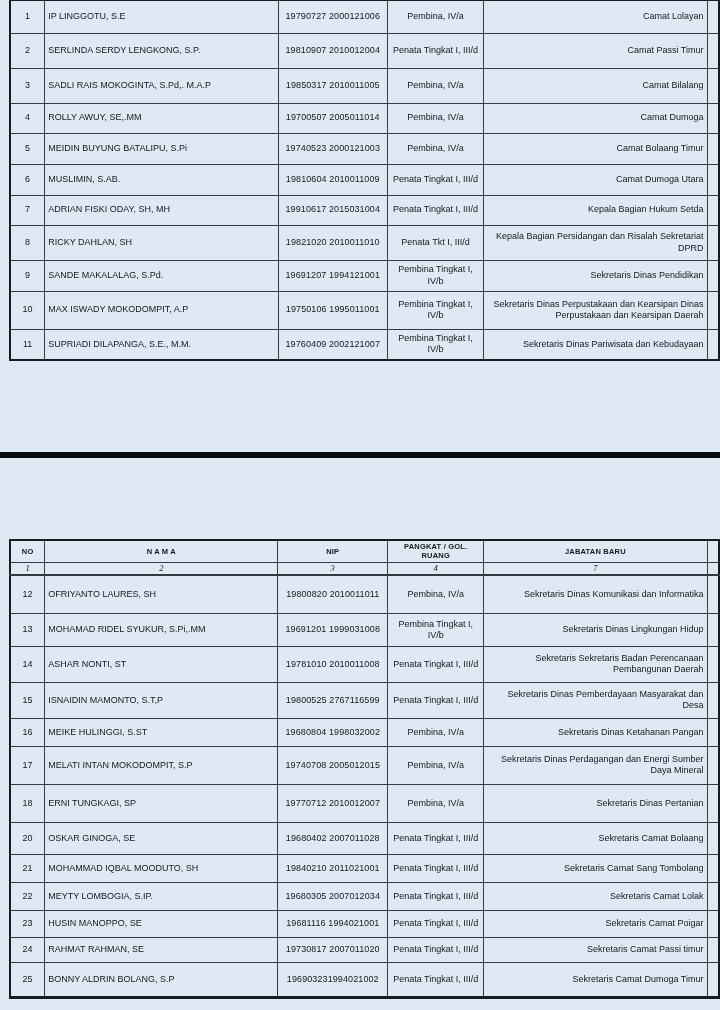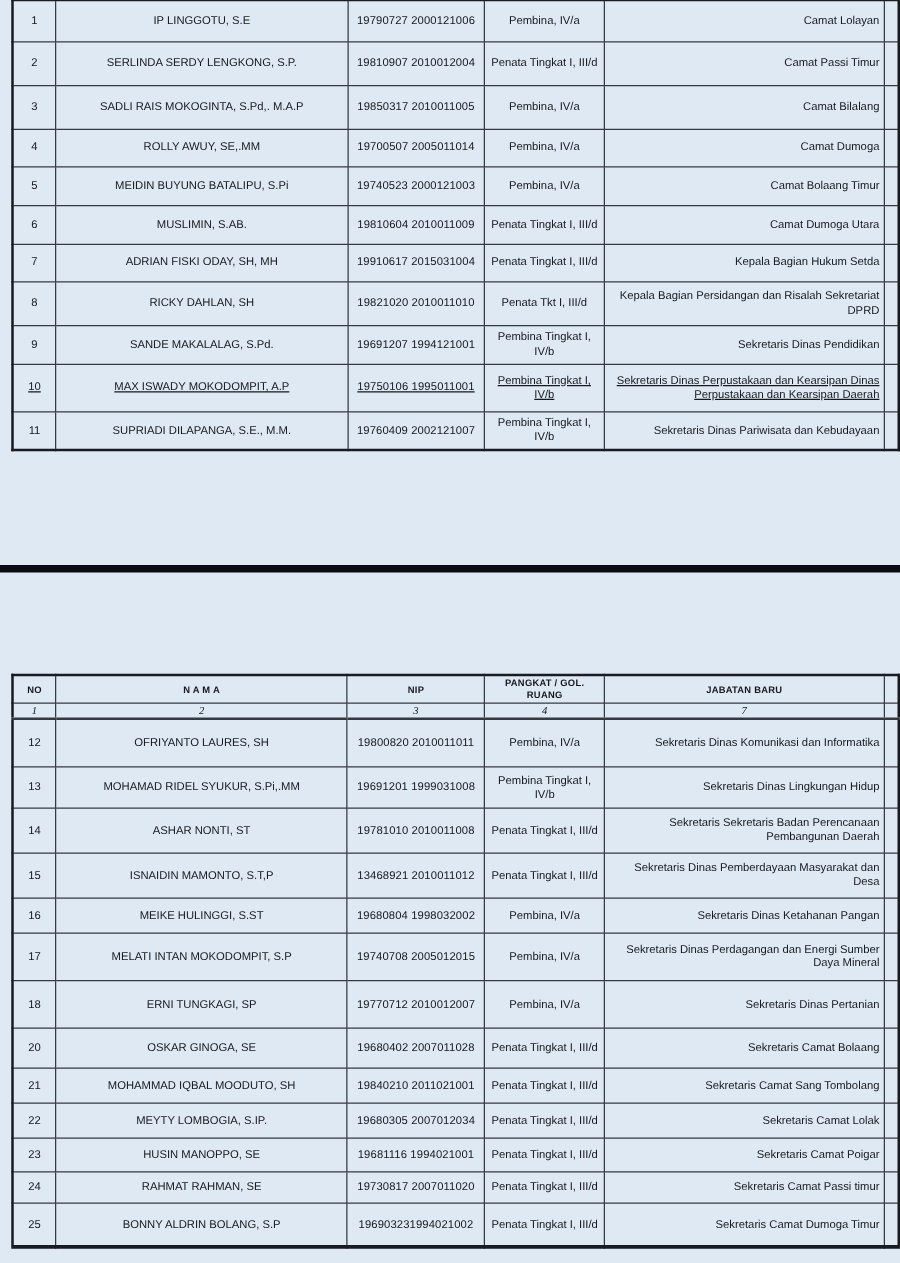--- a/index.html
+++ b/index.html
@@ -29,21 +29,21 @@
     border:1px solid var(--border);
     padding:1px 3px;
     font-size:9px;
     line-height:1.25;
     color:var(--text);
     overflow:hidden;
     vertical-align:middle;
     background:transparent;
   }
   .c0{text-align:center;}
-  .c1{text-align:center;}
+  .c1{text-align:left;}
   .c2{text-align:center;letter-spacing:0.1px;}
   .c3{text-align:center;font-size:8px;}
   .c4{text-align:right;}
   .c5{padding:0;}
   .head-row th{
     font-weight:bold;font-size:7.5px;text-align:center;
     height:22px;letter-spacing:0.2px;
   }
   .num-row td{
     font-family:"Liberation Serif",serif;font-style:italic;
@@ -134,21 +134,21 @@
         <td class="c5"></td>
       </tr>
       <tr style="height: 31px;">
         <td class="c0">9</td>
         <td class="c1">SANDE MAKALALAG, S.Pd.</td>
         <td class="c2">19691207 1994121001</td>
         <td class="c3">Pembina Tingkat I, IV/b</td>
         <td class="c4">Sekretaris Dinas Pendidikan</td>
         <td class="c5"></td>
       </tr>
-      <tr style="height: 38px; text-decoration: underline;">
+      <tr style="height: 38px;">
         <td class="c0">10</td>
         <td class="c1">MAX ISWADY MOKODOMPIT, A.P</td>
         <td class="c2">19750106 1995011001</td>
         <td class="c3">Pembina Tingkat I, IV/b</td>
         <td class="c4">Sekretaris Dinas Perpustakaan dan Kearsipan Dinas Perpustakaan dan Kearsipan Daerah</td>
         <td class="c5"></td>
       </tr>
       <tr style="height: 31px;">
         <td class="c0">11</td>
         <td class="c1">SUPRIADI DILAPANGA, S.E., M.M.</td>
@@ -210,21 +210,21 @@
         <td class="c0">14</td>
         <td class="c1">ASHAR NONTI, ST</td>
         <td class="c2">19781010 2010011008</td>
         <td class="c3">Penata Tingkat I, III/d</td>
         <td class="c4">Sekretaris Sekretaris Badan Perencanaan Pembangunan Daerah</td>
         <td class="c5"></td>
       </tr>
       <tr style="height: 36px;">
         <td class="c0">15</td>
         <td class="c1">ISNAIDIN MAMONTO, S.T,P</td>
-        <td class="c2">13468921 2010011012</td>
+        <td class="c2">19800525 2767116599</td>
         <td class="c3">Penata Tingkat I, III/d</td>
         <td class="c4">Sekretaris Dinas Pemberdayaan Masyarakat dan Desa</td>
         <td class="c5"></td>
       </tr>
       <tr style="height: 28px;">
         <td class="c0">16</td>
         <td class="c1">MEIKE HULINGGI, S.ST</td>
         <td class="c2">19680804 1998032002</td>
         <td class="c3">Pembina, IV/a</td>
         <td class="c4">Sekretaris Dinas Ketahanan Pangan</td>

